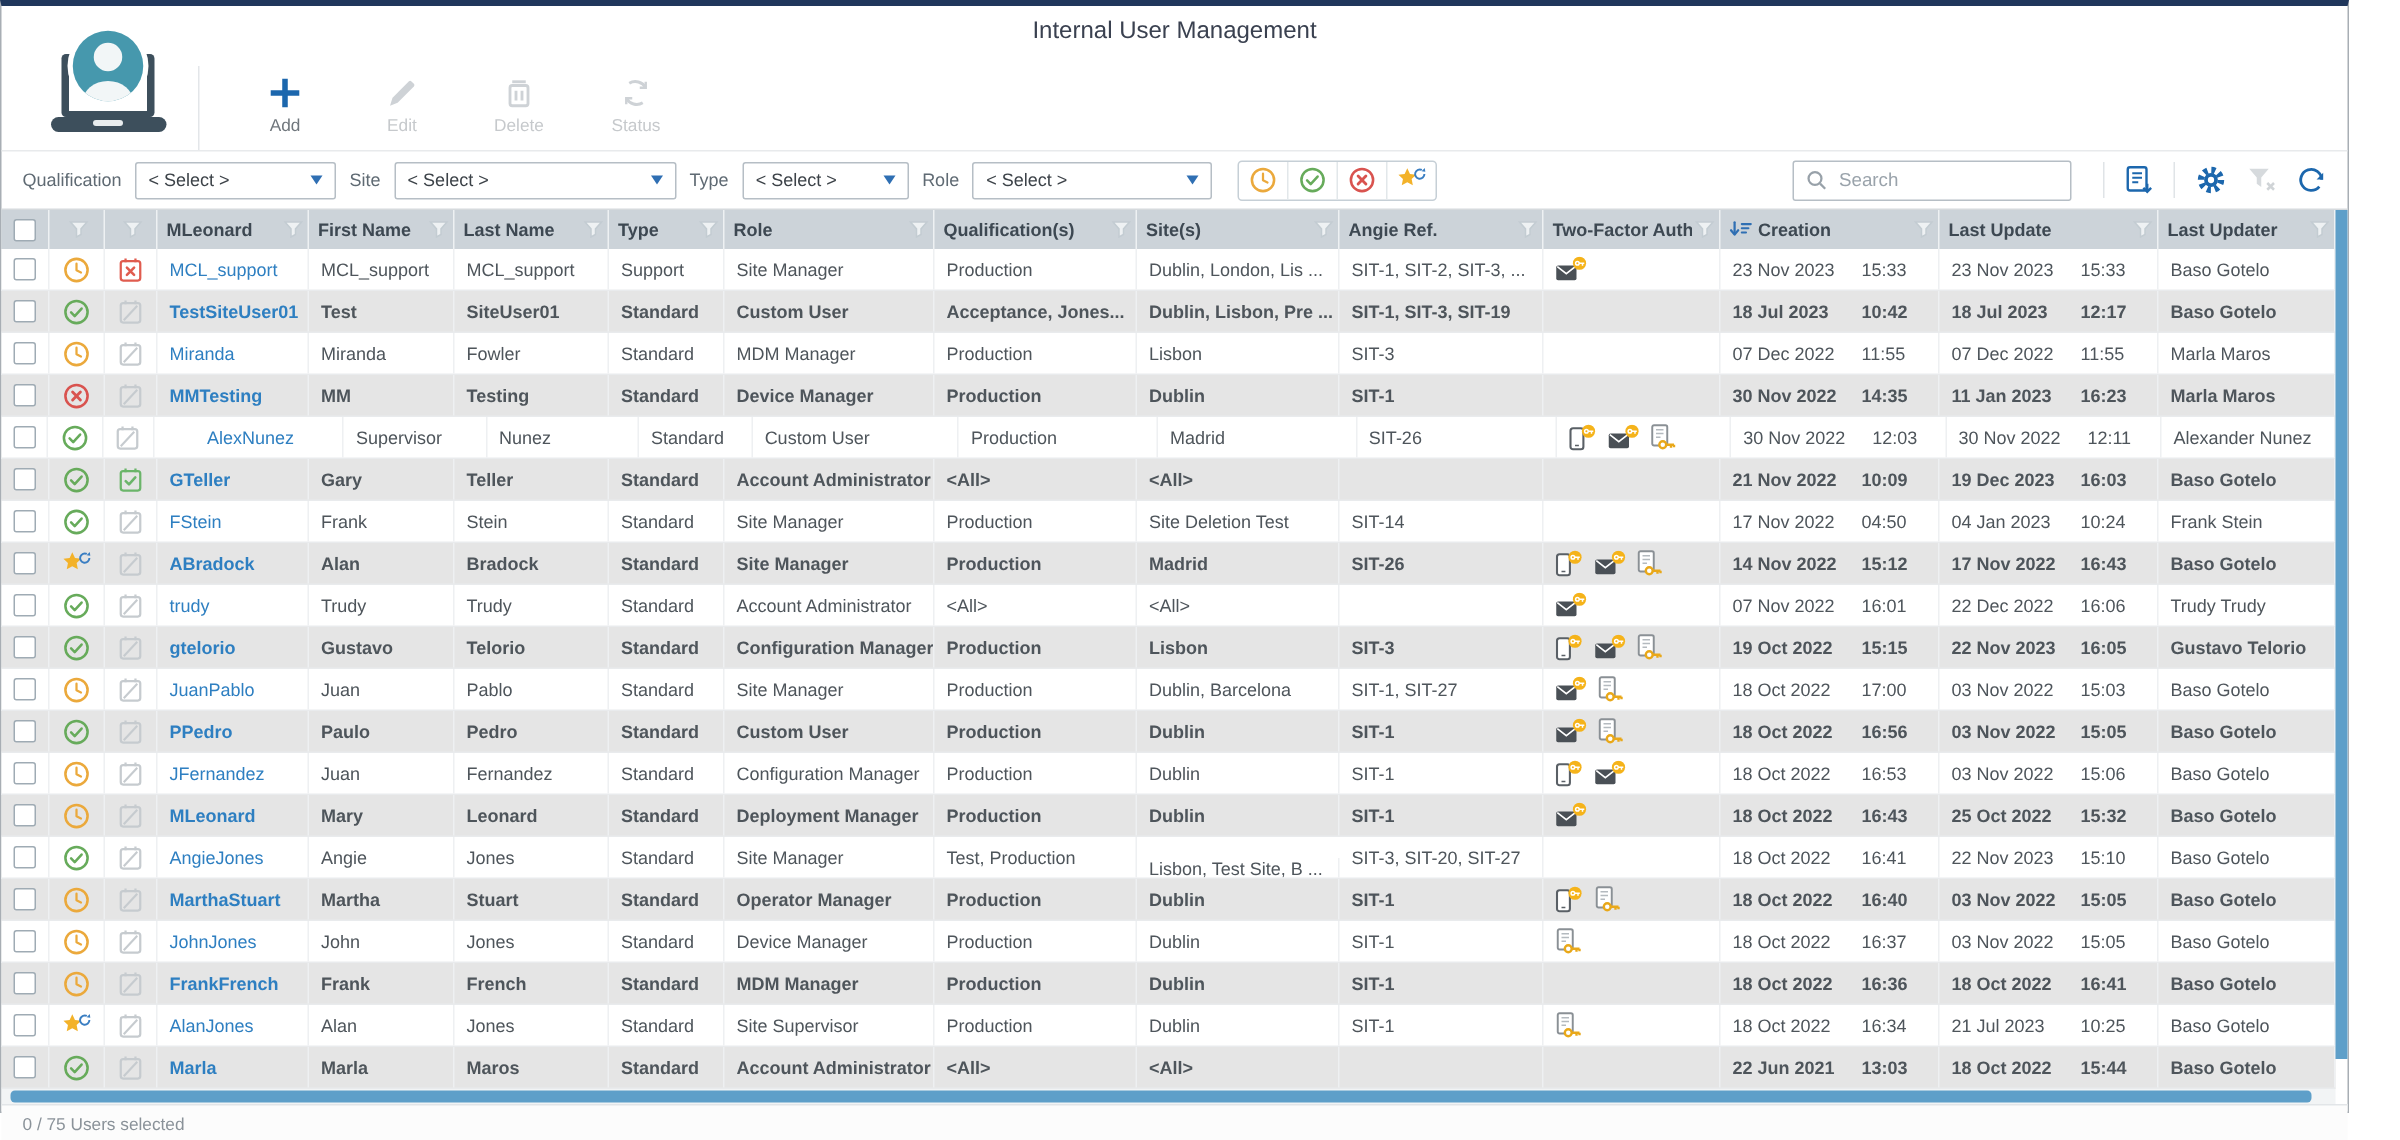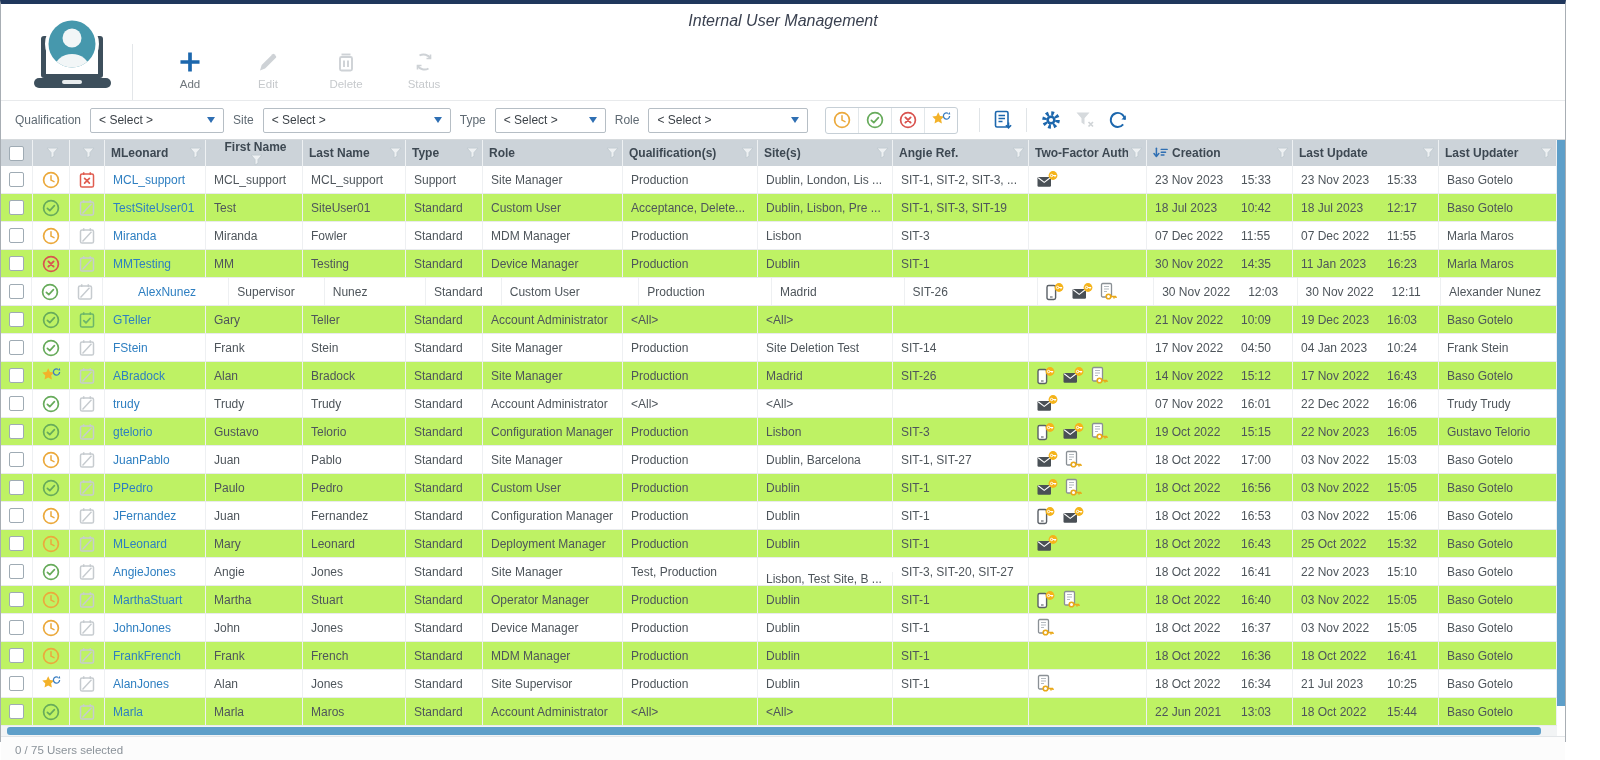--- a/index.html
+++ b/index.html
@@ -1,21 +1,21 @@
 <!DOCTYPE html>
 <html><head>
 <meta charset="utf-8">
 <style>
   html,body{margin:0;padding:0;}
   body{width:1600px;height:760px;background:#fff;font-family:"Liberation Sans",sans-serif;position:relative;overflow:hidden;}
   .window{position:absolute;left:0;top:0;width:1566px;height:742px;background:#fff;
     border:1px solid #a8aeb4;border-top:4px solid #20375c;box-sizing:border-box;}
   
   .titlebar{height:34px;position:relative;}
-  .title{text-align:center;line-height:34px;font-size:16px;color:#3a4150;font-style:italic;}
+  .title{text-align:center;line-height:34px;font-size:16px;color:#3a4150;}
   .logo{position:absolute;left:30px;top:8px;width:84px;height:84px;z-index:5;}
   
   .toolbar{height:62px;display:flex;align-items:center;padding-left:150px;border-bottom:1px solid #e8eaec;}
   .vsep-logo{position:absolute;left:131px;top:40px;height:56px;border-left:1px solid #e3e6e9;}
   .tbtn{width:78px;display:flex;flex-direction:column;align-items:center;gap:2px;cursor:pointer;}
   .tbtn .icw{height:28px;display:flex;align-items:center;justify-content:center;}
   .tbtn .lbl{font-size:11.5px;color:#6f767c;}
   .tbtn.disabled .lbl{color:#c6c9cc;}
   
   .filterbar{height:38px;display:flex;align-items:center;padding:0 14px;border-bottom:1px solid #d6dadd;gap:9px;font-size:12px;color:#5f6a73;}
@@ -35,21 +35,21 @@
   
   .tablewrap{position:relative;width:1564px;}
   .thead{display:flex;height:26px;background:#ccd3d9;width:1556px;}
   .hcell{display:flex;align-items:center;box-sizing:border-box;padding:0 3px 0 6px;border-right:1px solid #eef1f3;font-size:12px;font-weight:700;color:#3d4852;white-space:nowrap;overflow:hidden;}
   .hcell.cselect,.hcell.cstatus,.hcell.cvalidity{justify-content:center;padding:0;}
   .hlabel{flex:1;overflow:hidden;}
   .funnel{flex:none;margin-left:2px;display:flex;}
   .sorticon{flex:none;margin-right:3px;display:flex;}
   .tbody{width:1556px;}
   .trow{display:flex;height:27px;border-bottom:1px solid #e9ebed;background:#fff;}
-  .trow.alt{background:#bef264;}
+  .trow.alt{background:#e5e5e5;font-weight:bold;}
   .tcell{box-sizing:border-box;padding:0 4px 0 8px;display:flex;align-items:center;font-size:12px;color:#4e555b;border-right:1px solid #eef0f2;white-space:nowrap;overflow:hidden;}
   .tcell.cselect,.tcell.cstatus,.tcell.cvalidity{justify-content:center;padding:0;}
   .ulink{color:#2e7fc1;text-decoration:none;cursor:pointer;}
   .cb{width:15px;height:15px;border:1px solid #9fabb4;border-radius:2px;background:#fff;display:inline-block;box-sizing:border-box;}
   .d{display:inline-block;width:86px;}
   .fa{margin-right:7px;display:inline-flex;}
   .vscroll{position:absolute;right:0;top:0;width:8px;height:566px;background:#eef1f3;}
   .vthumb{position:absolute;top:0;left:0;width:8px;height:100%;background:#5e9fc9;}
   .hscroll{height:10px;background:#f2f4f5;position:relative;width:1556px;}
   .hthumb{position:absolute;left:6px;right:16px;top:1px;height:8px;background:#5e9fc9;border-radius:3px;}
@@ -164,20 +164,29 @@
           </svg>
         </span>
       <span class="fbtn" id="ft-new">
           <svg width="21" height="18" viewBox="0 0 21 18">
             <path d="M7.2 1.2L9 5l4.1.5-3 2.9.8 4.1-3.7-2-3.7 2 .8-4.1-3-2.9L5.4 5z" fill="#f3b229"></path>
             <path d="M18.6 5a3.1 3.1 0 1 1-1.7-2.7" fill="none" stroke="#3a7ec2" stroke-width="1.3"></path>
             <path d="M18.9 1l.3 2.5-2.5-.3z" fill="#3a7ec2"></path>
           </svg>
         </span>
     </div>
+    <div class="searchbox">
+      <span style="display:flex">
+        <svg width="14" height="14" viewBox="0 0 14 14" fill="none" stroke="#98a1a9" stroke-width="1.5">
+            <circle cx="6" cy="6" r="4.3"></circle>
+            <path d="M9.4 9.4l3.4 3.4"></path>
+          </svg>
+      </span>
+      <input type="text" placeholder="Search" style="">
+    </div>
     <div class="acticons">
       <span class="vdiv"></span>
       <span class="aico">
         <svg width="20" height="21" viewBox="0 0 20 21" fill="none">
           <rect x="2.5" y="1.5" width="12.5" height="15.5" rx="1.5" stroke="#1c67ad" stroke-width="1.6"></rect>
           <path d="M5.5 5.5h6.5M5.5 8.5h6.5M5.5 11.5h4" stroke="#1c67ad" stroke-width="1.3"></path>
           <path d="M15.5 12.5v5M12.9 15.3l2.6 2.6 2.6-2.6" stroke="#1c67ad" stroke-width="1.6"></path>
         </svg>
       </span>
       <span class="vdiv"></span>
@@ -225,21 +234,21 @@
           </span>
         </div>
         <div class="hcell cusername" style="width: 101px;">
           <span class="hlabel">MLeonard</span>
           <span class="funnel">
             <svg width="13" height="12" viewBox="0 0 13 12">
               <path d="M1 1h11L8 5.6v3.7L5 11V5.6z" fill="#eef1f3" stroke="#c3ccd2" stroke-width="1"></path>
             </svg>
           </span>
         </div>
-        <div class="hcell cfirst_name" style="width: 97px; flex-direction: column;">
+        <div class="hcell cfirst_name" style="width: 97px;">
           <span class="hlabel">First Name</span>
           <span class="funnel">
             <svg width="13" height="12" viewBox="0 0 13 12">
               <path d="M1 1h11L8 5.6v3.7L5 11V5.6z" fill="#eef1f3" stroke="#c3ccd2" stroke-width="1"></path>
             </svg>
           </span>
         </div>
         <div class="hcell clast_name" style="width: 103px;">
           <span class="hlabel">Last Name</span>
           <span class="funnel">
@@ -402,21 +411,21 @@
               </svg>
             </span>
           </div>
           <div class="tcell cusername" style="width: 101px;">
             <a class="ulink">TestSiteUser01</a>
           </div>
           <div class="tcell cfirst_name" style="width: 97px;">Test</div>
           <div class="tcell clast_name" style="width: 103px;">SiteUser01</div>
           <div class="tcell ctype" style="width: 77px;">Standard</div>
           <div class="tcell crole" style="width: 140px;">Custom User</div>
-          <div class="tcell cqualifications" style="width: 135px;">Acceptance, Delete...</div>
+          <div class="tcell cqualifications" style="width: 135px;">Acceptance, Jones...</div>
           <div class="tcell csites" style="width: 135px;">Dublin, Lisbon, Pre ...</div>
           <div class="tcell csite_ref" style="width: 136px;">SIT-1, SIT-3, SIT-19</div>
           <div class="tcell ctwofactor" style="width: 118px;"></div>
           <div class="tcell ccreation" style="width: 146px;">
             <span class="d">18 Jul 2023</span>
             <span class="t">10:42</span>
           </div>
           <div class="tcell clast_update" style="width: 146px;">
             <span class="d">18 Jul 2023</span>
             <span class="t">12:17</span>

